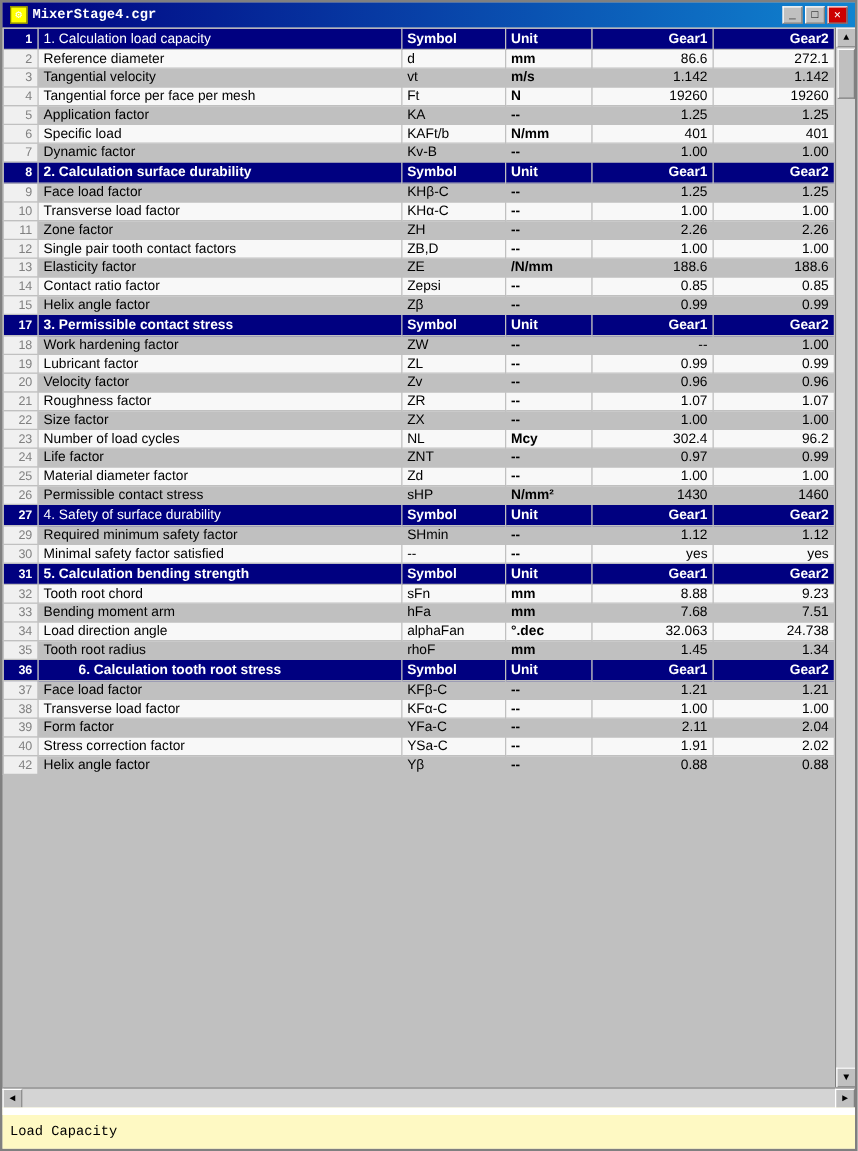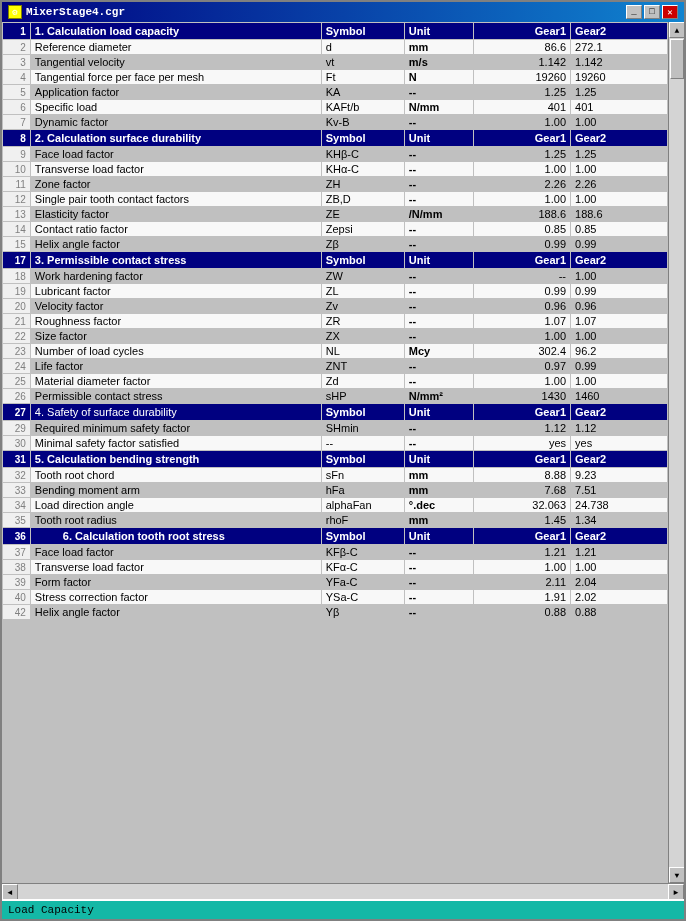--- a/index.html
+++ b/index.html
@@ -97,41 +97,42 @@
     }
     .row-unit {
       min-width: 50px;
       font-weight: bold;
     }
     .row-gear1 {
       text-align: right;
       min-width: 70px;
     }
     .row-gear2 {
+      text-align: right;
       min-width: 70px;
     }
     .section-header td {
       background: #000080;
       color: white;
       font-weight: bold;
       padding: 2px 4px;
     }
     .section-header .row-num {
       background: #000080;
       color: white;
     }
     tr:nth-child(even):not(.section-header) td:not(.row-num) {
       background: #f8f8f8;
     }
     .status-bar {
-      background: #14b8a6;
-      border-top: 2px solid #ffffff;
+      background: #fef9c3;
+      border-top: 6px solid #ffffff;
       padding: 2px 6px;
       font-size: 11px;
-      height: 20px;
+      height: 33px;
       display: flex;
       align-items: center;
       flex-shrink: 0;
     }
     .scroll-area {
       display: flex;
       flex: 1;
       overflow: hidden;
     }
     .main-scroll {
@@ -213,21 +214,21 @@
       <div class="title-btn close">✕</div>
     </div>
   </div>
 
   <div class="scroll-area">
     <div class="main-scroll">
       <table class="data-table">
         <tbody id="table-body">
         <tr class="section-header">
       <td class="row-num">1</td>
-      <td class="row-label" style="font-weight:bold;">1. Calculation load capacity</td>
+      <td class="row-label" style="font-weight:normal;">1. Calculation load capacity</td>
       <td class="row-symbol">Symbol</td>
       <td class="row-unit">Unit</td>
       <td class="row-gear1">Gear1</td>
       <td class="row-gear2">Gear2</td>
     </tr>
             <tr>
       <td class="row-num">2</td>
       <td class="row-label">Reference diameter</td>
       <td class="row-symbol">d</td>
       <td class="row-unit">mm</td>

